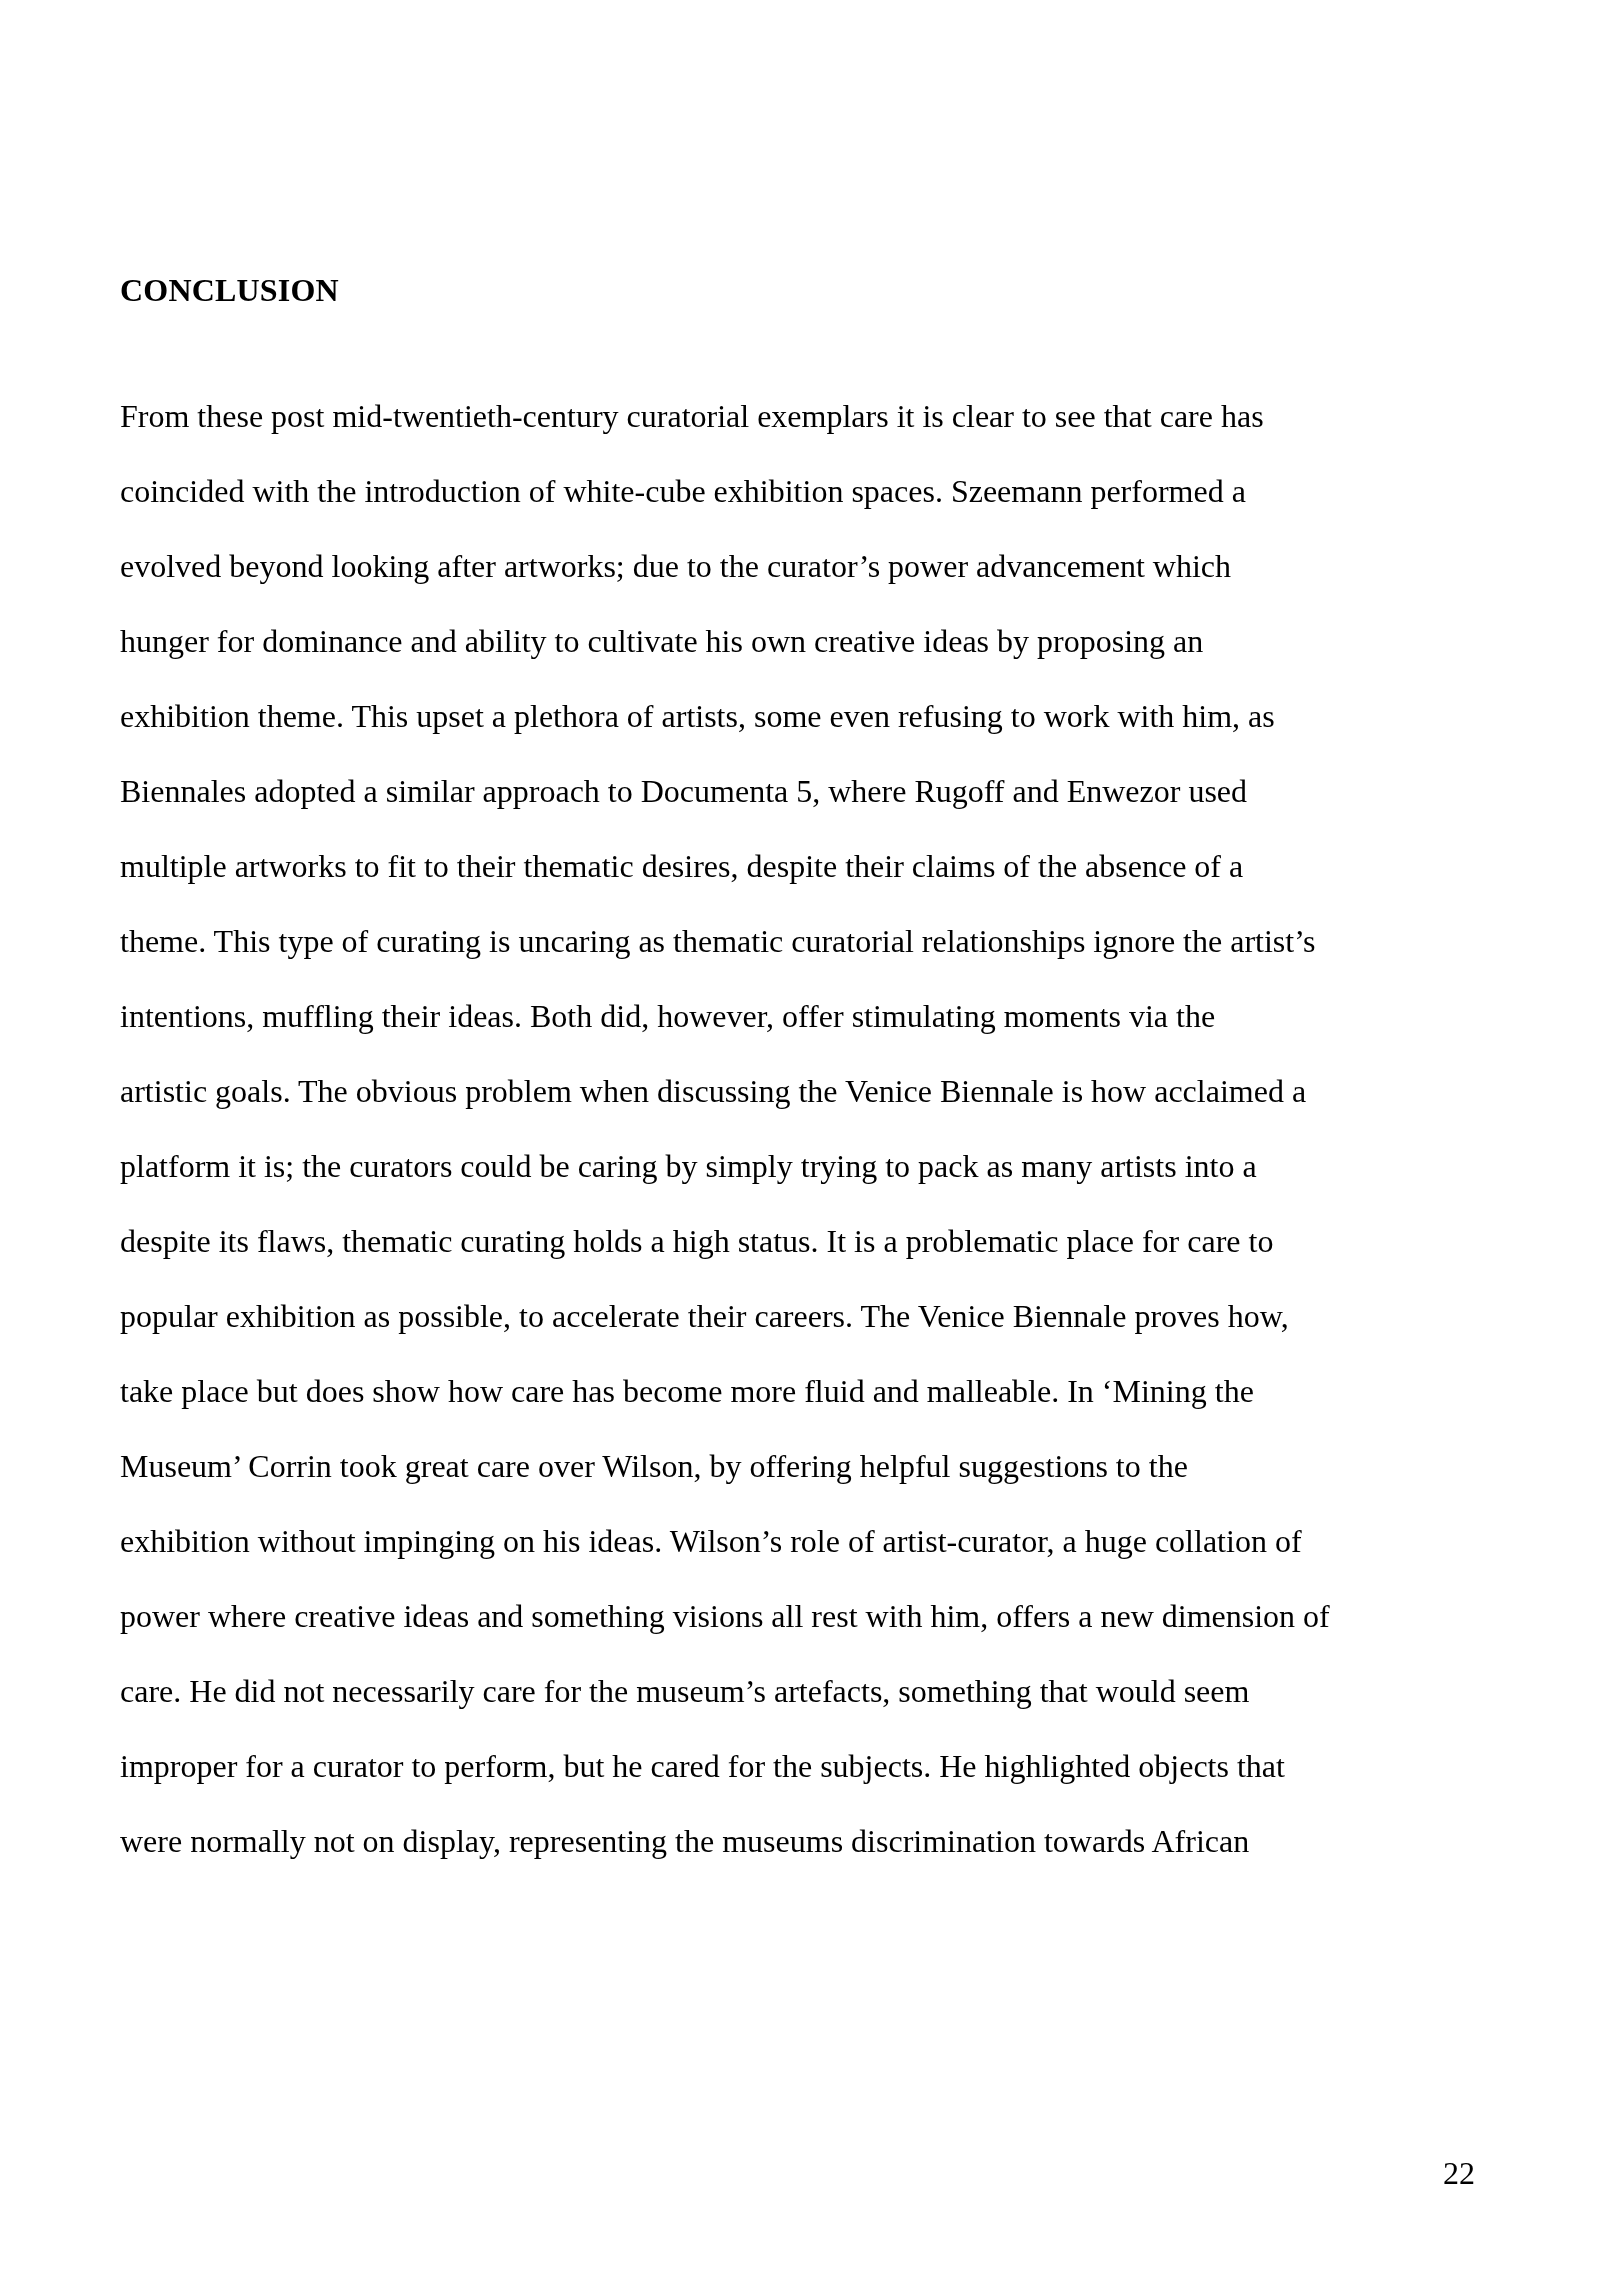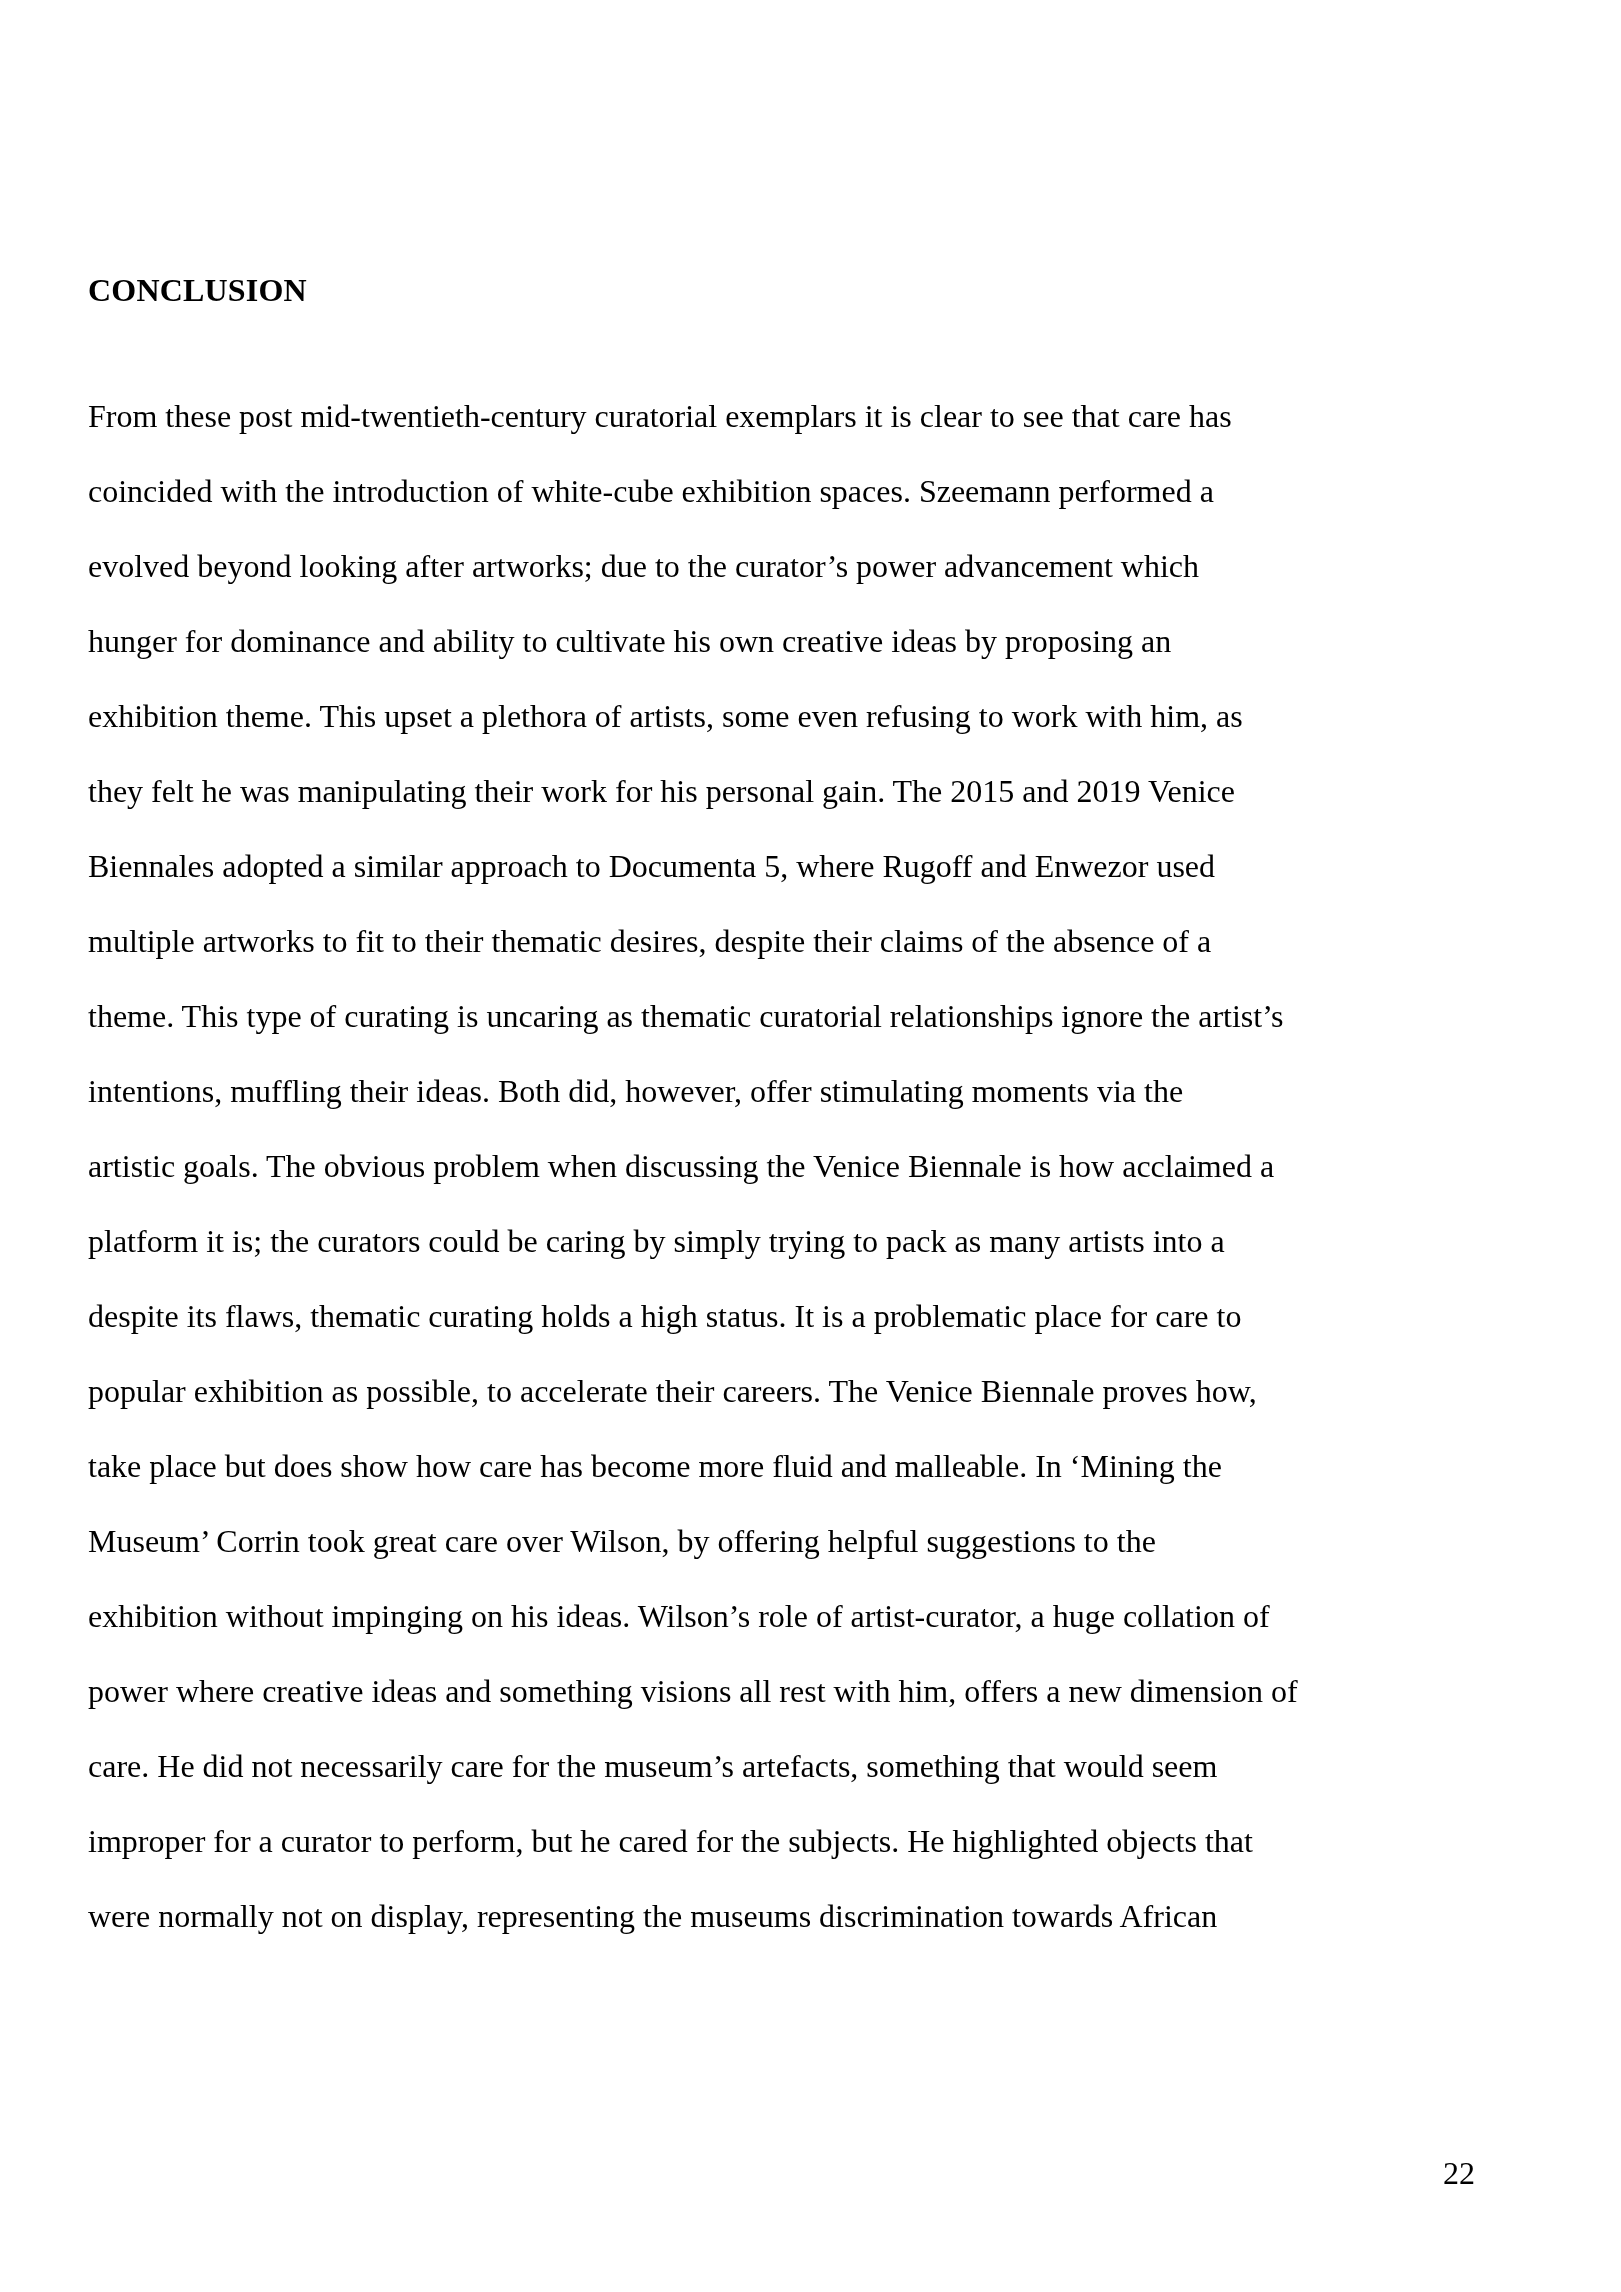--- a/index.html
+++ b/index.html
@@ -8,21 +8,21 @@
     background: #ffffff;
   }
   .page {
     position: relative;
     width: 1621px;
     height: 2293px;
     background: #ffffff;
     color: #000000;
     font-family: "Liberation Serif", "DejaVu Serif", serif;
     box-sizing: border-box;
-    padding: 274px 192px 0 88px;
+    padding: 274px 192px 0 120px;
     overflow: hidden;
   }
   .heading {
     font-size: 32px;
     line-height: 32px;
     font-weight: bold;
     letter-spacing: 0.2px;
     white-space: nowrap;
   }
   .body-text {
@@ -48,21 +48,20 @@
 <div class="page">
 
   <div class="heading">CONCLUSION</div>
 
   <div class="body-text">
     <div class="body-line">From these post mid-twentieth-century curatorial exemplars it is clear to see that care has</div>
     <div class="body-line">coincided with the introduction of white-cube exhibition spaces. Szeemann performed a</div>
     <div class="body-line">evolved beyond looking after artworks; due to the curator’s power advancement which</div>
     <div class="body-line">hunger for dominance and ability to cultivate his own creative ideas by proposing an</div>
     <div class="body-line">exhibition theme. This upset a plethora of artists, some even refusing to work with him, as</div>
-    <div class="body-line">they felt he was manipulating their work for his personal gain. The 2015 and 2019 Venice</div>
     <div class="body-line">Biennales adopted a similar approach to Documenta 5, where Rugoff and Enwezor used</div>
     <div class="body-line">multiple artworks to fit to their thematic desires, despite their claims of the absence of a</div>
     <div class="body-line">theme. This type of curating is uncaring as thematic curatorial relationships ignore the artist’s</div>
     <div class="body-line">intentions, muffling their ideas. Both did, however, offer stimulating moments via the</div>
     <div class="body-line">artistic goals. The obvious problem when discussing the Venice Biennale is how acclaimed a</div>
     <div class="body-line">platform it is; the curators could be caring by simply trying to pack as many artists into a</div>
     <div class="body-line">despite its flaws, thematic curating holds a high status. It is a problematic place for care to</div>
     <div class="body-line">popular exhibition as possible, to accelerate their careers. The Venice Biennale proves how,</div>
     <div class="body-line">take place but does show how care has become more fluid and malleable. In ‘Mining the</div>
     <div class="body-line">Museum’ Corrin took great care over Wilson, by offering helpful suggestions to the</div>

